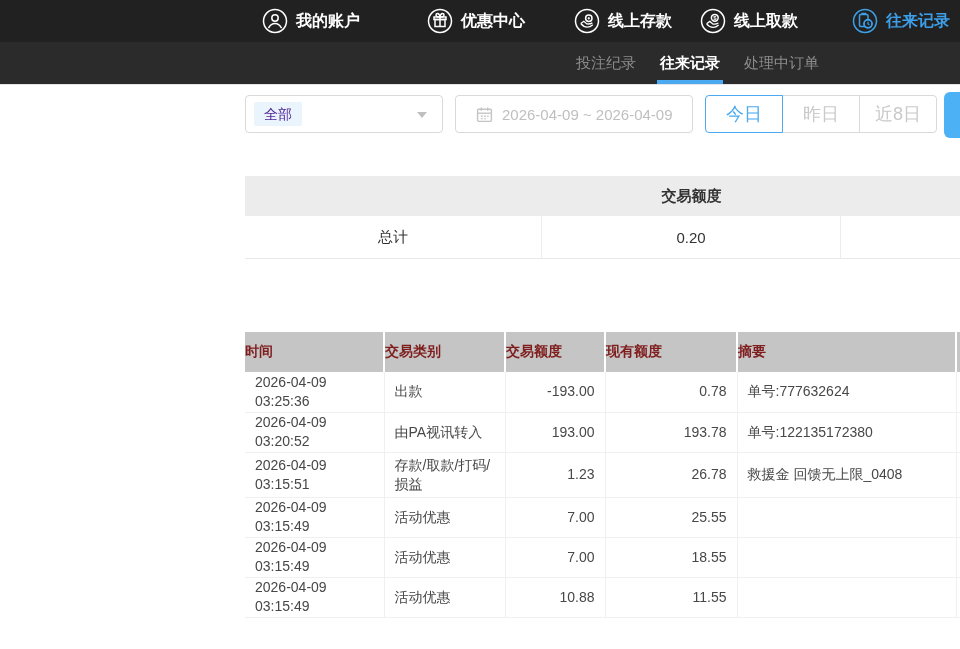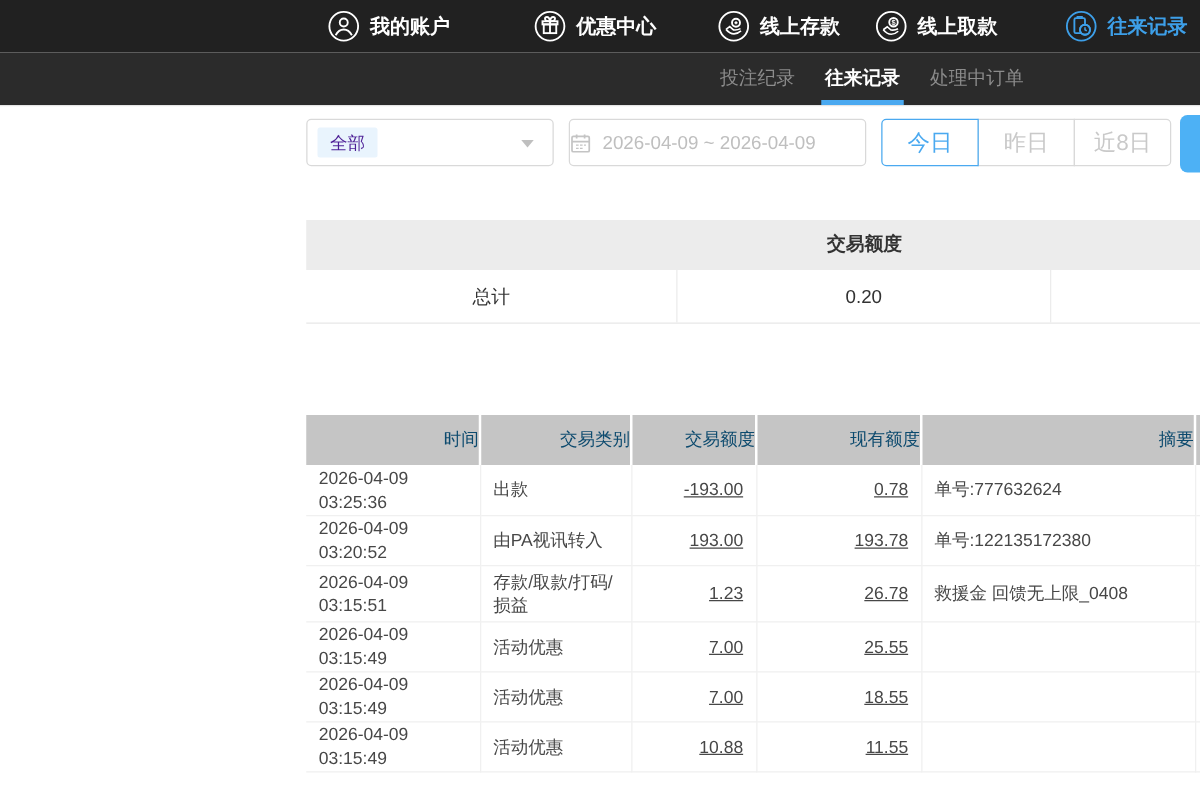--- a/index.html
+++ b/index.html
@@ -29,21 +29,21 @@
   .select-box { position:absolute; left:245px; top:95px; width:198px; height:38px;
     border:1px solid #d9d9d9; border-radius:4px; background:#fff; cursor:pointer; }
   .select-chip { position:absolute; left:8px; top:6px; height:24px; line-height:24px;
     padding:0 10px; background:#e9f4fd; color:#4c1d95; font-size:14px; border-radius:2px; }
   .select-caret { position:absolute; right:15px; top:16px; width:0; height:0;
     border-left:5px solid transparent; border-right:5px solid transparent;
     border-top:6px solid #bfbfbf; }
 
   .date-box { position:absolute; left:455px; top:95px; width:238px; height:38px;
     border:1px solid #d9d9d9; border-radius:4px; display:flex; align-items:center;
-    gap:9px; color:#bfbfbf; font-size:15px; cursor:pointer; }
+    gap:9px; padding-left:20px; color:#bfbfbf; font-size:15px; cursor:pointer; }
   .date-box svg { display:block; }
 
   .quick-group { position:absolute; left:705px; top:95px; display:flex; }
   .quick-btn { width:78px; height:38px; line-height:36px; text-align:center;
     border:1px solid #d9d9d9; background:#fff; color:#c9c9c9; font-size:18px;
     margin-left:-1px; cursor:pointer; }
   .quick-btn:first-child { margin-left:0; border-radius:4px 0 0 4px; }
   .quick-btn:last-child { border-radius:0 4px 4px 0; }
   .quick-btn.active { border-color:#4aa9f0; color:#4aa9f0; position:relative; z-index:2; }
 
@@ -58,29 +58,29 @@
   .summary-row { display:flex; height:43px; border-bottom:1px solid #e8e8e8; background:#fff; }
   .summary-cell { display:flex; align-items:center; justify-content:center;
     font-size:15px; color:#333; }
   .sc1 { width:297px; border-right:1px solid #ececec; }
   .sc2 { width:299px; border-right:1px solid #ececec; }
   .sc3 { flex:1; }
 
   
   .records { position:absolute; left:245px; top:332px; width:715px; }
   table { border-collapse:collapse; table-layout:fixed; width:715px; }
-  thead th { background:#c5c5c5; color:#0c4a6e; font-size:14px; font-weight:400;
-    height:40px; text-align:right; border-right:2px solid #fff; padding:0; }
+  thead th { background:#c5c5c5; color:#7f1d1d; font-size:14px; font-weight:700;
+    height:40px; text-align:left; border-right:2px solid #fff; padding:0; }
   thead th:last-child { border-right:none; }
   tbody td { height:40px; border-bottom:1px solid #f0f0f0; border-right:1px solid #f0f0f0;
     font-size:14px; color:#474747; background:#fff; line-height:19px; }
   tbody td:last-child { border-right:none; }
   tbody tr.tall td { height:45px; }
   .al { text-align:left; padding-left:10px; padding-right:6px; }
-  .ar { text-align:right; padding-right:10px;text-decoration:underline; }
+  .ar { text-align:right; padding-right:10px; }
   .wrap { word-break:break-all; }
 </style>
 </head>
 <body>
 
 <div class="stage">
 
   <div class="topbar">
     <div class="nav-item nav1">
       <span>

